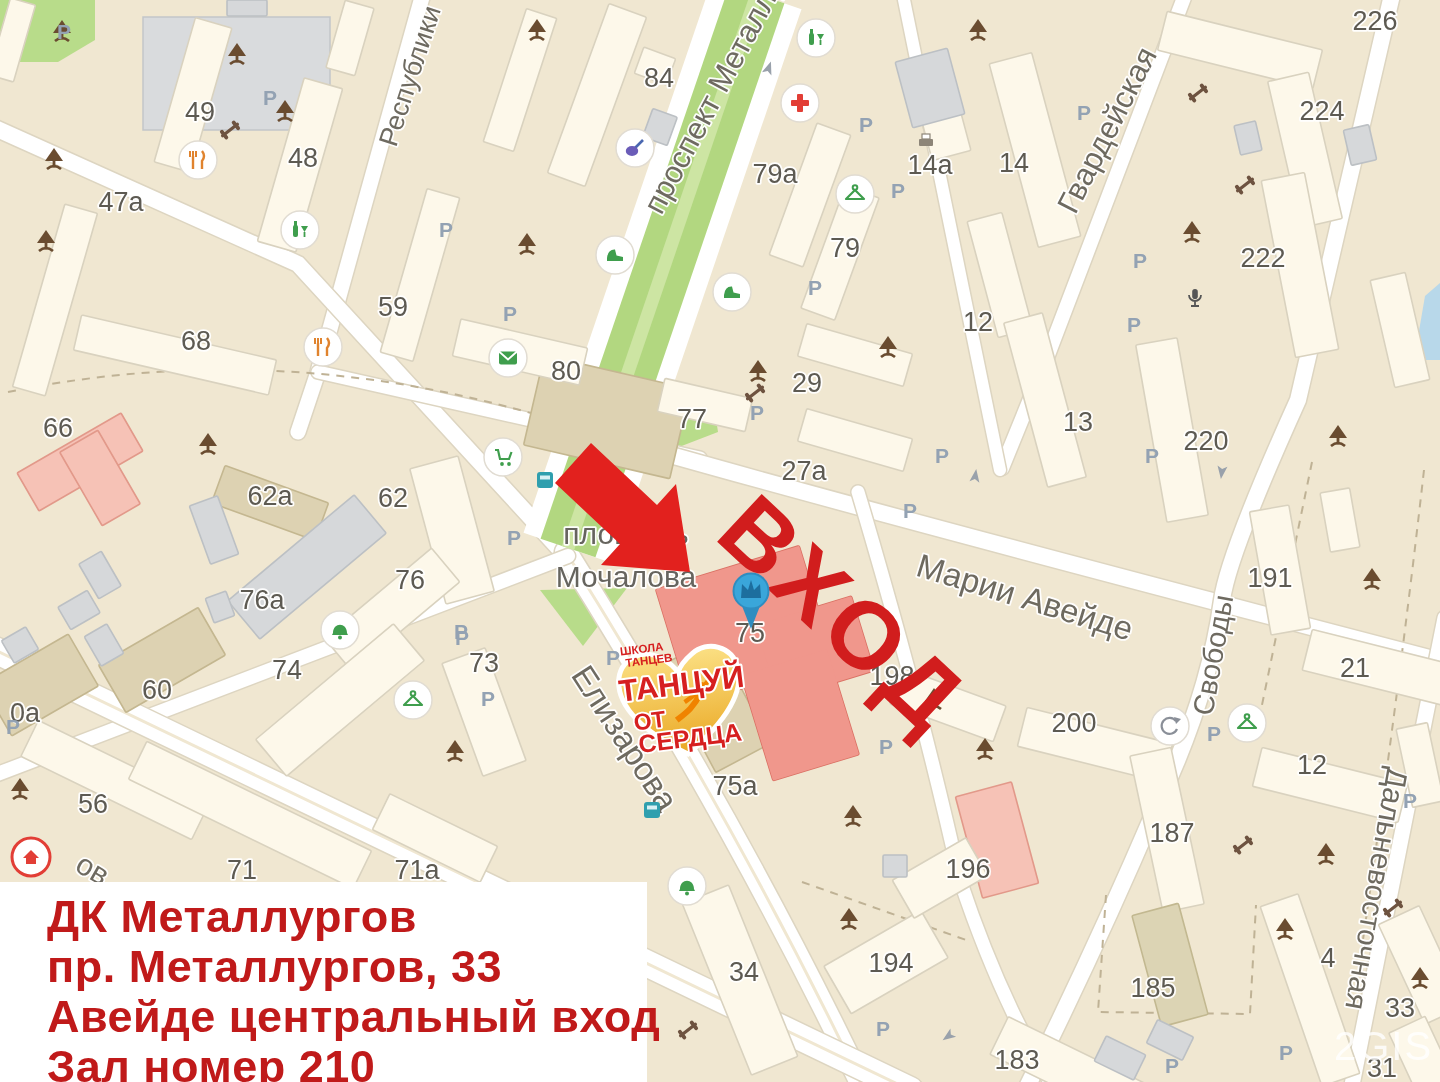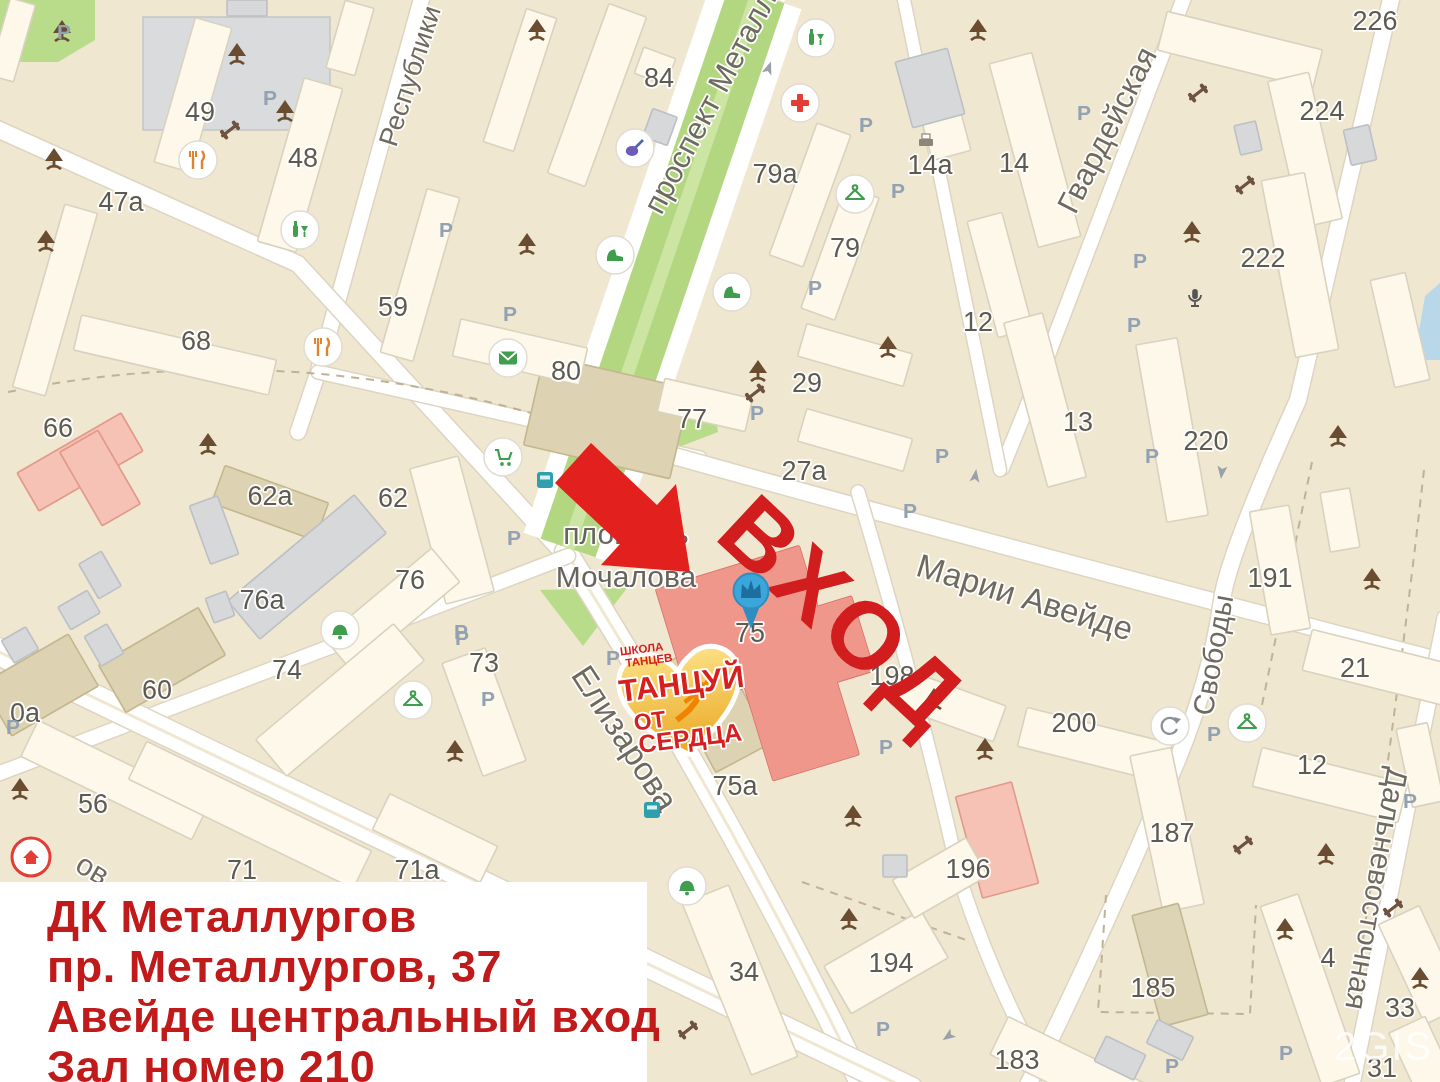--- a/index.html
+++ b/index.html
@@ -545,19 +545,19 @@
       <text x="16" y="16" font-size="11.5" font-weight="bold" fill="#d61f1f">ШКОЛА</text>
       <text x="20" y="28" font-size="11.5" font-weight="bold" fill="#d61f1f">ТАНЦЕВ</text>
       <text x="73" y="62" font-size="31" font-weight="bold" fill="#d61f1f" text-anchor="middle" style="paint-order:stroke;stroke:#fff;stroke-width:4px;stroke-linejoin:round">ТАНЦУЙ</text>
       <text x="37" y="92" font-size="23" font-weight="bold" fill="#d61f1f" text-anchor="middle" style="paint-order:stroke;stroke:#fff;stroke-width:3.5px;stroke-linejoin:round">ОТ</text>
       <text x="75" y="115" font-size="25" font-weight="bold" fill="#d61f1f" text-anchor="middle" style="paint-order:stroke;stroke:#fff;stroke-width:3.5px;stroke-linejoin:round">СЕРДЦА</text>
     </g>
   </svg>
 
   <div id="infobox">
     <div>ДК Металлургов</div>
-    <div>пр. Металлургов, 37</div>
+    <div>пр. Металлургов, 33</div>
     <div>Авейде центральный вход</div>
     <div>Зал номер 210</div>
   </div>
 
   <div id="watermark">2GIS</div>
 </div>
 
 </body></html>

